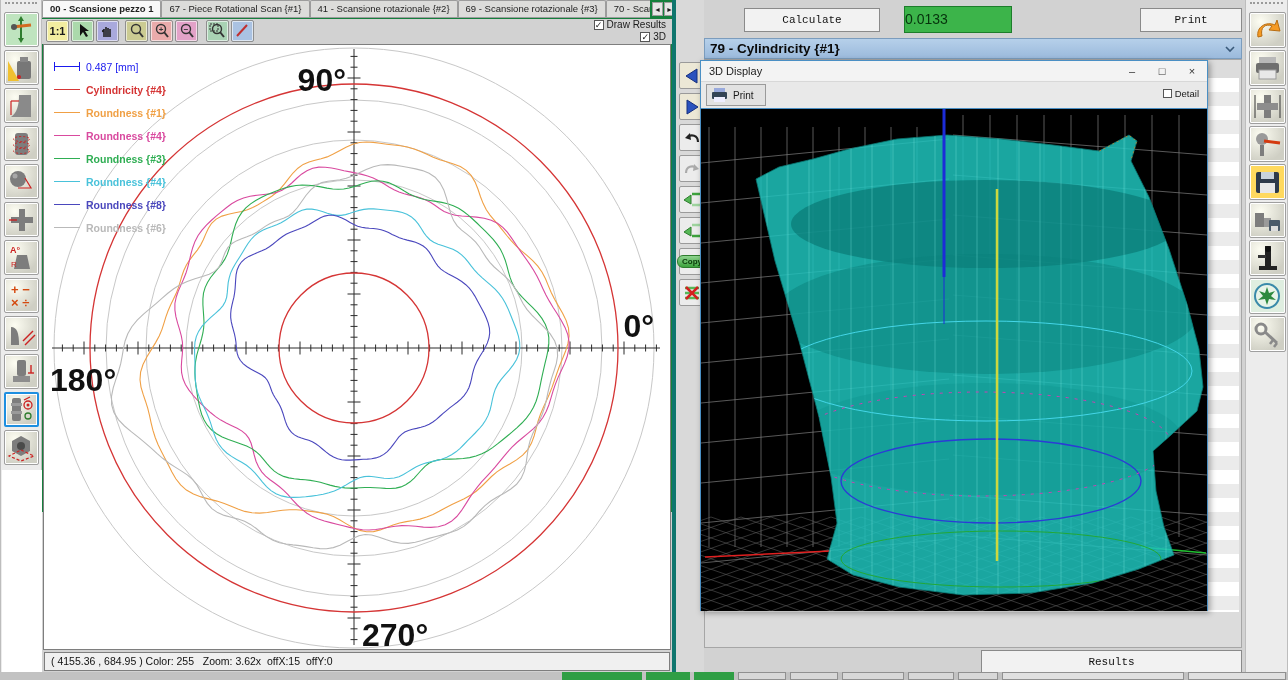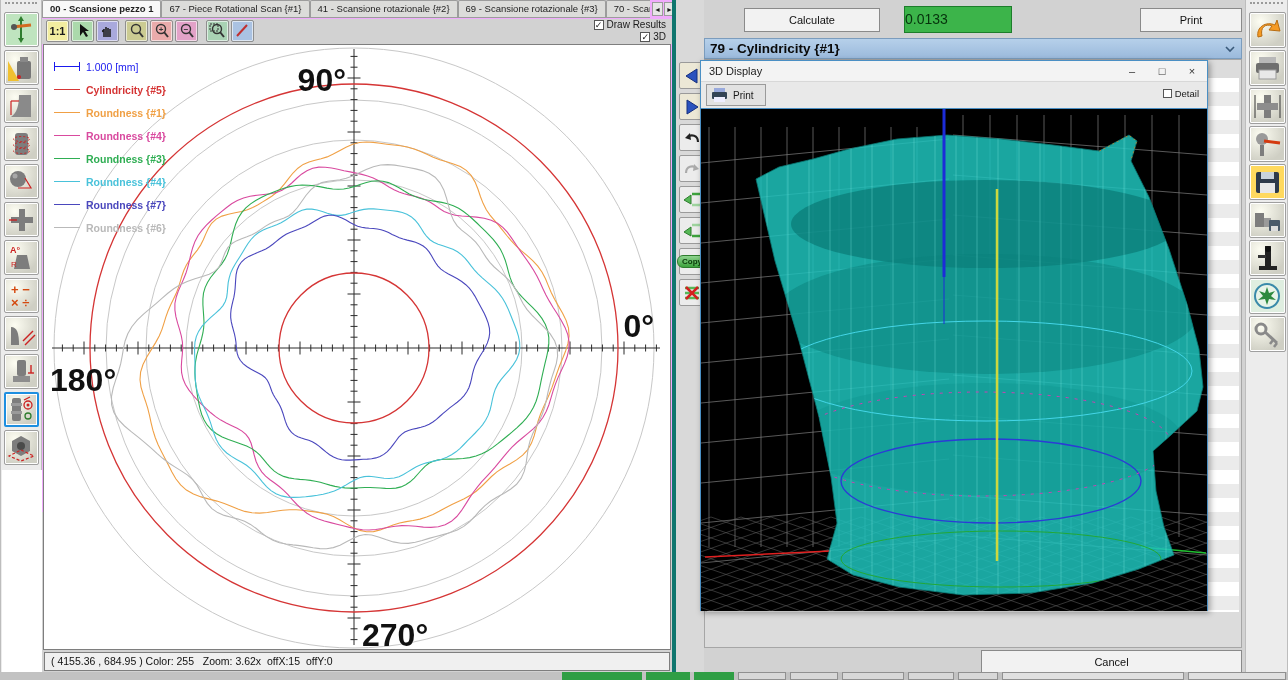--- a/index.html
+++ b/index.html
@@ -8,21 +8,21 @@
        font-family:"Liberation Sans",sans-serif;color:#1a1a1a;overflow:hidden;}
   .abs{position:absolute;}
   
   .toolcol{background:#ececec;border-left:1px solid #bdbdbd;border-right:1px solid #bdbdbd;}
   .grip{height:7px;margin:2px 4px 3px 4px;border-top:2px dotted #9a9a9a;}
   .tool-tile{position:absolute;width:35px;height:35px;border:1px solid #9f9f9f;border-radius:2px;
     background:radial-gradient(circle at 30% 25%,#fdfdf2,#cfcfc4 75%);box-shadow:inset 0 0 0 1px #fff;cursor:pointer;}
   .tool-tile.sel{border:2px solid #1e8fe0;}
   .tool-tile svg{position:absolute;left:2px;top:2px;}
   
-  #left-panel{left:42px;top:0;width:630px;height:512px;background:#f0abfc;}
+  #left-panel{left:42px;top:0;width:630px;height:512px;background:#15803d;}
   #tab-strip{position:absolute;left:0;top:0;width:608px;height:18px;display:flex;overflow:hidden;background:#cfcfcf;border-bottom:1px solid #9c9c9c;}
   .tab{flex:0 0 auto;font-size:9.5px;line-height:16px;padding:0 7px;border:1px solid #9c9c9c;border-bottom:none;
        background:#dcdcda;white-space:nowrap;color:#222;cursor:pointer;border-radius:2px 2px 0 0;}
   .tab.active{background:#f8f8f8;font-weight:bold;}
   .tab-scroll{position:absolute;top:2px;width:11px;height:14px;font-size:7px;line-height:13px;text-align:center;
        border:1px solid #9c9c9c;background:#e6e6e6;cursor:pointer;}
   #plot-toolbar{position:absolute;left:0;top:19px;width:630px;height:25px;background:#d2d2d2;}
   .ptool{position:absolute;top:1px;width:23px;height:22px;border:1px solid #8f8f8f;border-radius:2px;
         font-size:11px;font-weight:bold;text-align:center;line-height:20px;cursor:pointer;box-shadow:inset 0 0 0 1px rgba(255,255,255,.6);}
   .chk{display:flex;align-items:center;gap:3px;font-size:10px;justify-content:flex-end;cursor:pointer;}
@@ -35,21 +35,21 @@
   .scale-glyph:after{content:"";position:absolute;left:0;right:0;top:4px;border-top:1.5px solid #1a1aee;}
   #status-bar{position:absolute;left:2px;top:652px;width:626px;height:19px;background:#f0f0f0;border:1px solid #7e7e7e;
       font-size:10.5px;line-height:17px;padding-left:6px;white-space:pre;color:#111;}
   
   #mid-col{left:672px;top:0;width:32px;height:680px;background:#d9d9d9;border-left:4px solid #0f766e;}
   .mid-btn{position:absolute;left:3px;width:26px;height:27px;border:1px solid #9a9a9a;border-radius:2px;background:#ececec;
       display:flex;align-items:center;justify-content:center;cursor:pointer;}
   
   #right-panel{left:704px;top:0;width:541px;height:680px;background:#d2d2d2;}
   .btn{background:#f2f2f2;border:1px solid #8a8a8a;font-size:11px;text-align:center;cursor:pointer;
-       font-family:Liberation Sans, sans-serif;color:#111;}
+       font-family:Liberation Mono, monospace;color:#111;}
   #calc-value{background:#3cb44a;border:1px solid #1d7d2b;color:#06320c;font-size:14px;line-height:24px;}
   #result-dropdown{background:linear-gradient(#b6d0ea,#9bbadc);border:1px solid #7b9cbd;font-weight:bold;
        font-size:13.5px;line-height:19px;padding-left:5px;cursor:pointer;color:#0a0a0a;}
   #dialog-body{background:#dcdcdc;border:1px solid #a6a6a6;}
   #dialog-stripes{position:absolute;left:2px;top:18px;right:2px;height:534px;
        background:repeating-linear-gradient(#ffffff 0 14px,#ebebeb 14px 28px);}
   
   #win3d{left:700px;top:60px;width:508px;height:551px;background:#f0f0f0;border:1px solid #4a8fc4;box-shadow:2px 2px 6px rgba(0,0,0,.35);}
   #win3d-title{position:absolute;left:0;top:0;right:0;height:21px;background:#f3f3f3;border-bottom:1px solid #d8d8d8;
        font-size:11px;line-height:20px;padding-left:8px;color:#222;}
@@ -347,45 +347,45 @@
           <path d="M445.0,293.0L445.7,288.0L445.4,283.0L444.2,278.1L442.4,273.3L440.3,268.6L437.9,264.1L435.6,259.7L433.3,255.4L430.9,251.1L428.3,247.0L425.3,243.2L421.8,239.7L417.7,236.5L413.4,233.8L408.8,231.3L404.4,229.0L400.4,226.6L396.9,224.1L394.0,221.1L391.6,217.8L389.5,214.2L387.4,210.5L385.1,206.9L382.4,203.7L379.2,201.0L375.5,198.9L371.5,197.3L367.4,196.1L363.2,195.1L359.2,194.0L355.3,192.7L351.7,191.1L348.1,189.4L344.6,187.6L340.9,186.1L337.1,184.8L333.3,184.0L329.3,183.5L325.3,183.3L321.4,182.9L317.6,182.3L313.7,181.2L309.9,179.6L306.0,177.4L302.0,175.1L297.8,172.9L293.5,171.2L289.1,170.2L284.7,170.2L280.5,171.1L276.5,172.8L272.6,175.0L268.8,177.3L265.1,179.5L261.4,181.5L257.6,183.1L253.7,184.6L249.8,186.0L245.9,187.5L242.1,189.3L238.6,191.5L235.2,194.0L232.0,196.7L228.8,199.3L225.4,201.8L221.8,203.9L217.8,205.8L213.6,207.6L209.1,209.4L204.8,211.4L200.8,213.9L197.4,217.0L194.9,220.7L193.1,225.0L192.1,229.6L191.7,234.3L191.4,239.1L191.1,243.6L190.6,248.0L189.9,252.2L188.9,256.2L187.9,260.3L187.1,264.3L186.7,268.5L186.7,272.7L187.3,276.9L188.3,281.0L189.4,285.1L190.5,289.1L191.3,293.0L191.9,296.8L192.2,300.7L192.6,304.5L193.2,308.3L194.4,312.0L196.4,315.5L199.1,318.6L202.7,321.5L206.7,324.0L210.8,326.2L214.7,328.3L218.2,330.3L221.0,332.5L223.1,335.0L224.6,337.7L225.8,340.6L226.9,343.7L228.0,346.7L229.4,349.7L231.0,352.5L232.8,355.3L234.5,358.1L236.2,361.2L237.6,364.5L238.9,368.2L240.1,372.2L241.4,376.4L243.0,380.5L245.0,384.2L247.5,387.4L250.5,389.9L253.8,391.8L257.4,393.1L261.1,394.2L264.8,395.3L268.3,396.7L271.7,398.7L275.0,401.1L278.4,404.0L281.9,406.9L285.6,409.7L289.5,412.0L293.6,413.7L297.7,414.7L302.0,415.1L306.3,415.1L310.5,414.9L314.8,414.6L319.1,414.3L323.3,414.1L327.6,413.7L331.9,412.9L336.0,411.5L339.8,409.4L343.3,406.6L346.5,403.2L349.4,399.4L352.1,395.7L354.7,392.2L357.6,389.3L360.8,387.1L364.4,385.5L368.4,384.3L372.6,383.4L377.0,382.3L381.2,381.0L385.2,379.2L388.9,377.0L392.4,374.4L395.6,371.5L398.8,368.6L402.2,365.8L405.7,362.9L409.4,360.1L413.2,357.2L416.8,354.1L420.1,350.6L422.8,346.8L424.9,342.7L426.4,338.3L427.5,333.8L428.4,329.3L429.6,324.8L431.1,320.4L433.1,316.1L435.6,311.8L438.4,307.3L441.1,302.7L443.4,297.9L445.0,293.0L445.7,288.0Z" fill="none" stroke="#4a47bd" stroke-width="1.1"></path>
           <path d="M513.6,311.0L513.2,303.4L510.7,296.0L506.2,288.9L500.3,282.3L493.9,276.1L487.9,270.2L482.9,264.4L479.0,258.5L475.9,252.5L472.9,246.6L469.5,240.9L465.3,235.6L460.4,230.8L455.2,226.4L450.2,222.0L445.8,217.4L442.1,212.4L438.8,207.2L435.5,202.0L431.7,197.1L427.3,192.8L422.5,188.9L417.6,185.1L413.2,180.9L409.6,175.6L406.9,169.1L404.7,161.4L402.5,153.1L399.8,144.9L396.0,137.8L391.1,132.2L385.1,128.2L378.5,125.6L371.6,123.9L364.6,122.5L357.7,121.2L350.7,120.1L343.7,119.6L336.6,120.0L329.4,121.7L322.2,124.5L315.3,127.8L308.6,130.9L302.2,133.3L296.0,134.8L289.9,135.5L283.8,136.2L277.8,137.6L272.0,140.5L266.7,144.9L261.9,150.5L257.5,156.7L253.4,162.5L249.3,167.2L244.9,170.7L240.2,173.0L235.3,174.7L230.4,176.5L225.7,178.7L221.2,181.4L216.9,184.4L212.6,187.3L207.9,189.8L202.9,191.8L197.6,193.7L192.3,195.9L187.6,198.8L183.8,202.7L181.1,207.5L179.0,212.9L177.1,218.1L174.5,222.7L170.6,226.4L165.2,229.3L158.4,231.6L150.9,233.8L143.2,236.5L136.1,239.8L129.7,243.8L123.8,248.3L118.2,253.2L112.3,258.3L106.0,263.6L99.5,269.2L93.2,275.2L87.8,281.7L83.8,288.7L81.1,296.0L79.5,303.4L78.2,311.0L76.7,318.7L74.5,326.5L71.8,334.6L69.2,342.9L67.5,351.3L67.6,359.6L69.9,367.4L74.4,374.6L80.5,381.0L87.5,386.9L94.5,392.4L101.1,397.8L107.2,403.1L112.9,408.3L118.7,413.3L124.8,418.0L131.2,422.1L137.6,426.1L143.6,430.1L148.7,434.6L152.9,439.9L156.3,445.9L159.6,452.2L163.3,458.4L167.9,463.6L173.6,467.6L180.2,470.4L187.2,472.3L194.1,474.1L200.6,476.3L206.5,479.4L212.0,483.3L217.3,487.7L222.9,491.9L228.9,495.3L235.4,497.7L242.1,499.0L248.9,499.9L255.7,500.6L262.4,501.6L269.1,502.7L275.8,503.6L282.5,503.7L289.3,502.6L296.0,500.2L302.5,496.8L308.8,493.4L314.9,490.7L321.1,489.5L327.6,490.0L334.5,491.9L341.8,494.5L349.3,496.9L356.9,498.3L364.2,498.4L371.3,497.3L378.1,495.5L385.0,493.4L392.0,491.5L399.1,489.6L406.4,487.6L413.3,485.0L419.8,481.4L425.5,476.8L430.7,471.5L435.6,466.0L440.7,460.8L446.4,456.2L452.8,452.2L459.7,448.4L466.5,444.2L472.6,439.3L477.2,433.2L480.3,426.2L482.1,418.4L483.2,410.5L484.3,402.9L486.1,395.6L488.7,388.8L491.9,382.3L495.3,375.8L498.3,369.0L500.7,362.0L502.4,354.9L503.9,347.7L505.6,340.5L507.6,333.2L510.0,326.0L512.3,318.6L513.6,311.0L513.2,303.4Z" fill="none" stroke="#b9b9b9" stroke-width="1.1"></path>
           <text x="302" y="46" text-anchor="end" font-size="32" font-weight="600" fill="#111">90°</text>
           <text x="610" y="292" text-anchor="end" font-size="32" font-weight="600" fill="#111">0°</text>
           <text x="6" y="346" text-anchor="start" font-size="32" font-weight="600" fill="#111">180°</text>
           <text x="318" y="601" text-anchor="start" font-size="32" font-weight="600" fill="#111">270°</text>
         </svg>
     <div id="legend">
           <div class="leg-row">
             <span class="scale-glyph"></span>
-            <span style="color:#1a1aee;font-weight:normal;">1.000 [mm]</span>
+            <span style="color:#1a1aee;font-weight:normal;">0.487 [mm]</span>
           </div>
           <div class="leg-row">
             <span class="leg-dash" style="border-color:#d53535"></span>
-            <span style="color:#d53535">Cylindricity {#5}</span>
+            <span style="color:#d53535">Cylindricity {#4}</span>
           </div>
           <div class="leg-row">
             <span class="leg-dash" style="border-color:#f0a045"></span>
             <span style="color:#f0a045">Roundness {#1}</span>
           </div>
           <div class="leg-row">
             <span class="leg-dash" style="border-color:#d94a9f"></span>
             <span style="color:#d94a9f">Roundness {#4}</span>
           </div>
           <div class="leg-row">
             <span class="leg-dash" style="border-color:#2fae53"></span>
             <span style="color:#2fae53">Roundness {#3}</span>
           </div>
           <div class="leg-row">
             <span class="leg-dash" style="border-color:#49c2da"></span>
             <span style="color:#49c2da">Roundness {#4}</span>
           </div>
           <div class="leg-row">
             <span class="leg-dash" style="border-color:#4a47bd"></span>
-            <span style="color:#4a47bd">Roundness {#7}</span>
+            <span style="color:#4a47bd">Roundness {#8}</span>
           </div>
           <div class="leg-row">
             <span class="leg-dash" style="border-color:#b9b9b9"></span>
             <span style="color:#b9b9b9">Roundness {#6}</span>
           </div>
         </div>
   </div>
 
   <div id="status-bar">( 4155.36 , 684.95 ) Color: 255   Zoom: 3.62x  offX:15  offY:0</div>
 </div>
@@ -450,21 +450,21 @@
     <span>79 - Cylindricity {#1}</span>
     <svg class="abs" style="right:6px;top:7px;" width="10" height="7">
       <polyline points="1,1 5,5 9,1" fill="none" stroke="#3a5a7a" stroke-width="1.6"></polyline>
     </svg>
   </div>
 
   <div class="abs" id="dialog-body" style="left:0;top:59px;width:538px;height:589px;">
     <div id="dialog-stripes"></div>
   </div>
 
-  <button class="btn abs" style="left:277px;top:650px;width:261px;height:23px;">Cancel</button>
+  <button class="btn abs" style="left:277px;top:650px;width:261px;height:23px;">Results</button>
 </div>
 
 <div class="abs" id="win3d">
   <div id="win3d-title">
     <span>3D Display</span>
     <span class="win-btn" style="right:60px;">–</span>
     <span class="win-btn" style="right:30px;">□</span>
     <span class="win-btn" style="right:0;">×</span>
   </div>
   <div id="win3d-toolbar">

